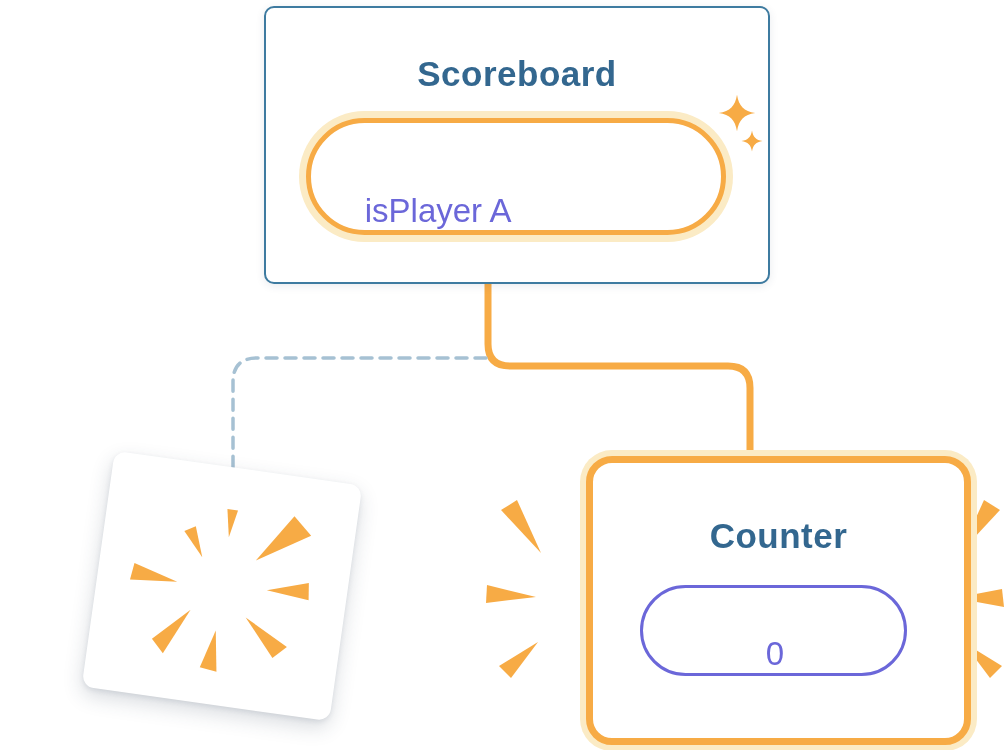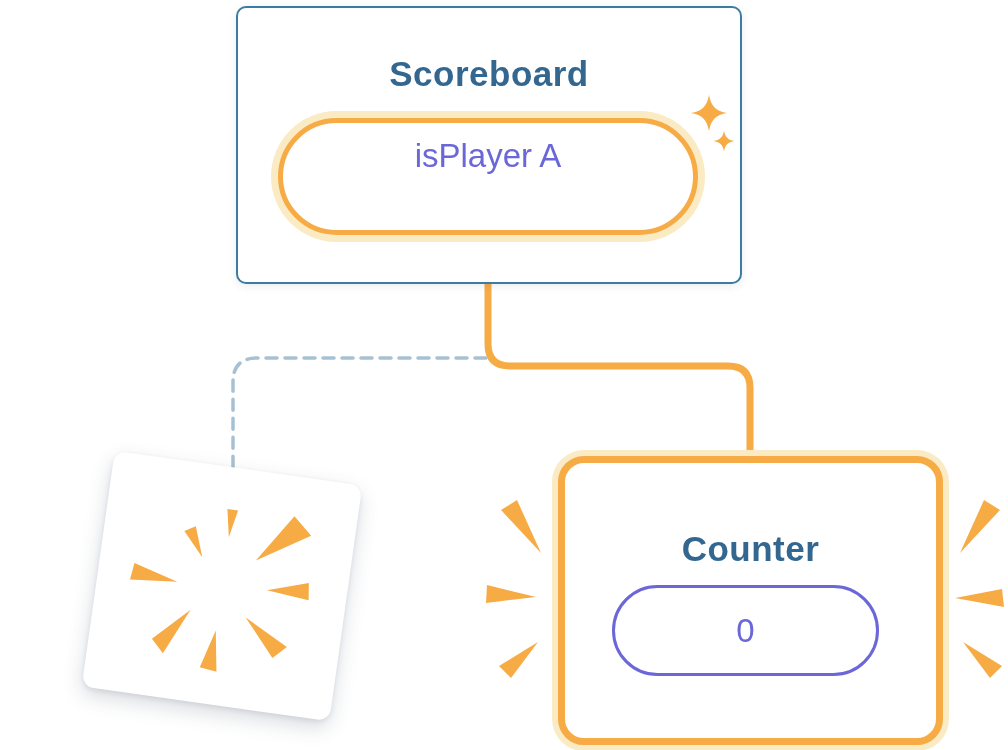--- a/index.html
+++ b/index.html
@@ -16,34 +16,34 @@
   body{margin:0;background:#fff;}
   .stage{
     position:relative;width:1008px;height:750px;background:#fff;overflow:hidden;
     font-family:"Liberation Sans", sans-serif;
   }
   .overlay{position:absolute;left:0;top:0;width:1008px;height:750px;z-index:1;pointer-events:none;}
   .solid-conn{fill:none;stroke:var(--orange);stroke-width:7;stroke-linecap:round;}
   .dashed-conn{fill:none;stroke:var(--dashed-line);stroke-width:3.5;stroke-dasharray:11 8;stroke-linecap:round;}
   .fill-orange{fill:var(--orange);}
 
-  .card{position:absolute;background:var(--card-bg);z-index:2;}
+  .card{position:absolute;background:var(--card-bg);z-index:2;margin-left:28px;}
   .scoreboard{
     left:236px;top:6px;width:506px;height:278px;
     border:2px solid var(--box-border);border-radius:10px;
     box-shadow:0 2px 8px rgba(43,62,84,.10);
   }
   .card-title{
     position:absolute;left:0;right:0;text-align:center;
     color:var(--blue-dark);font-size:35px;font-weight:700;letter-spacing:.5px;
   }
   .scoreboard .card-title{top:46px;}
 
   .pill{
-    position:absolute;display:flex;align-items:center;background:#fff;overflow:hidden;flex-direction:column;
+    position:absolute;display:flex;align-items:flex-end;background:#fff;overflow:hidden;
   }
   .pill-highlight{
     left:40px;top:110px;width:420px;height:117px;border-radius:70px;
     border:5px solid var(--orange);
     box-shadow:0 0 0 7px var(--orange-pale);
   }
   .pill-label,.pill-value{
     display:flex;align-items:center;justify-content:center;
     font-size:33px;color:var(--purple);
   }
@@ -64,21 +64,21 @@
     transform:rotate(8deg);
     box-shadow:0 8px 20px rgba(43,62,84,.18),0 2px 5px rgba(43,62,84,.10);
   }
   .poof-burst{position:absolute;left:12px;top:12px;right:12px;bottom:12px;width:calc(100% - 24px);height:calc(100% - 24px);}
 
   .counter{
     left:558px;top:456px;width:385px;height:289px;
     border:7px solid var(--orange);border-radius:26px;
     box-shadow:0 0 0 6px var(--orange-pale);
   }
-  .counter .card-title{top:66px;}
+  .counter .card-title{top:53px;}
   .counter-pill{
     left:47px;top:122px;width:267px;height:91px;border-radius:50px;
     border:3px solid var(--purple);
   }
   .counter-pill .pill-label{flex:0 0 66%;font-size:33px;}
   .counter-pill .pill-value{font-size:33px;}
 </style>
 </head>
 <body>
 

